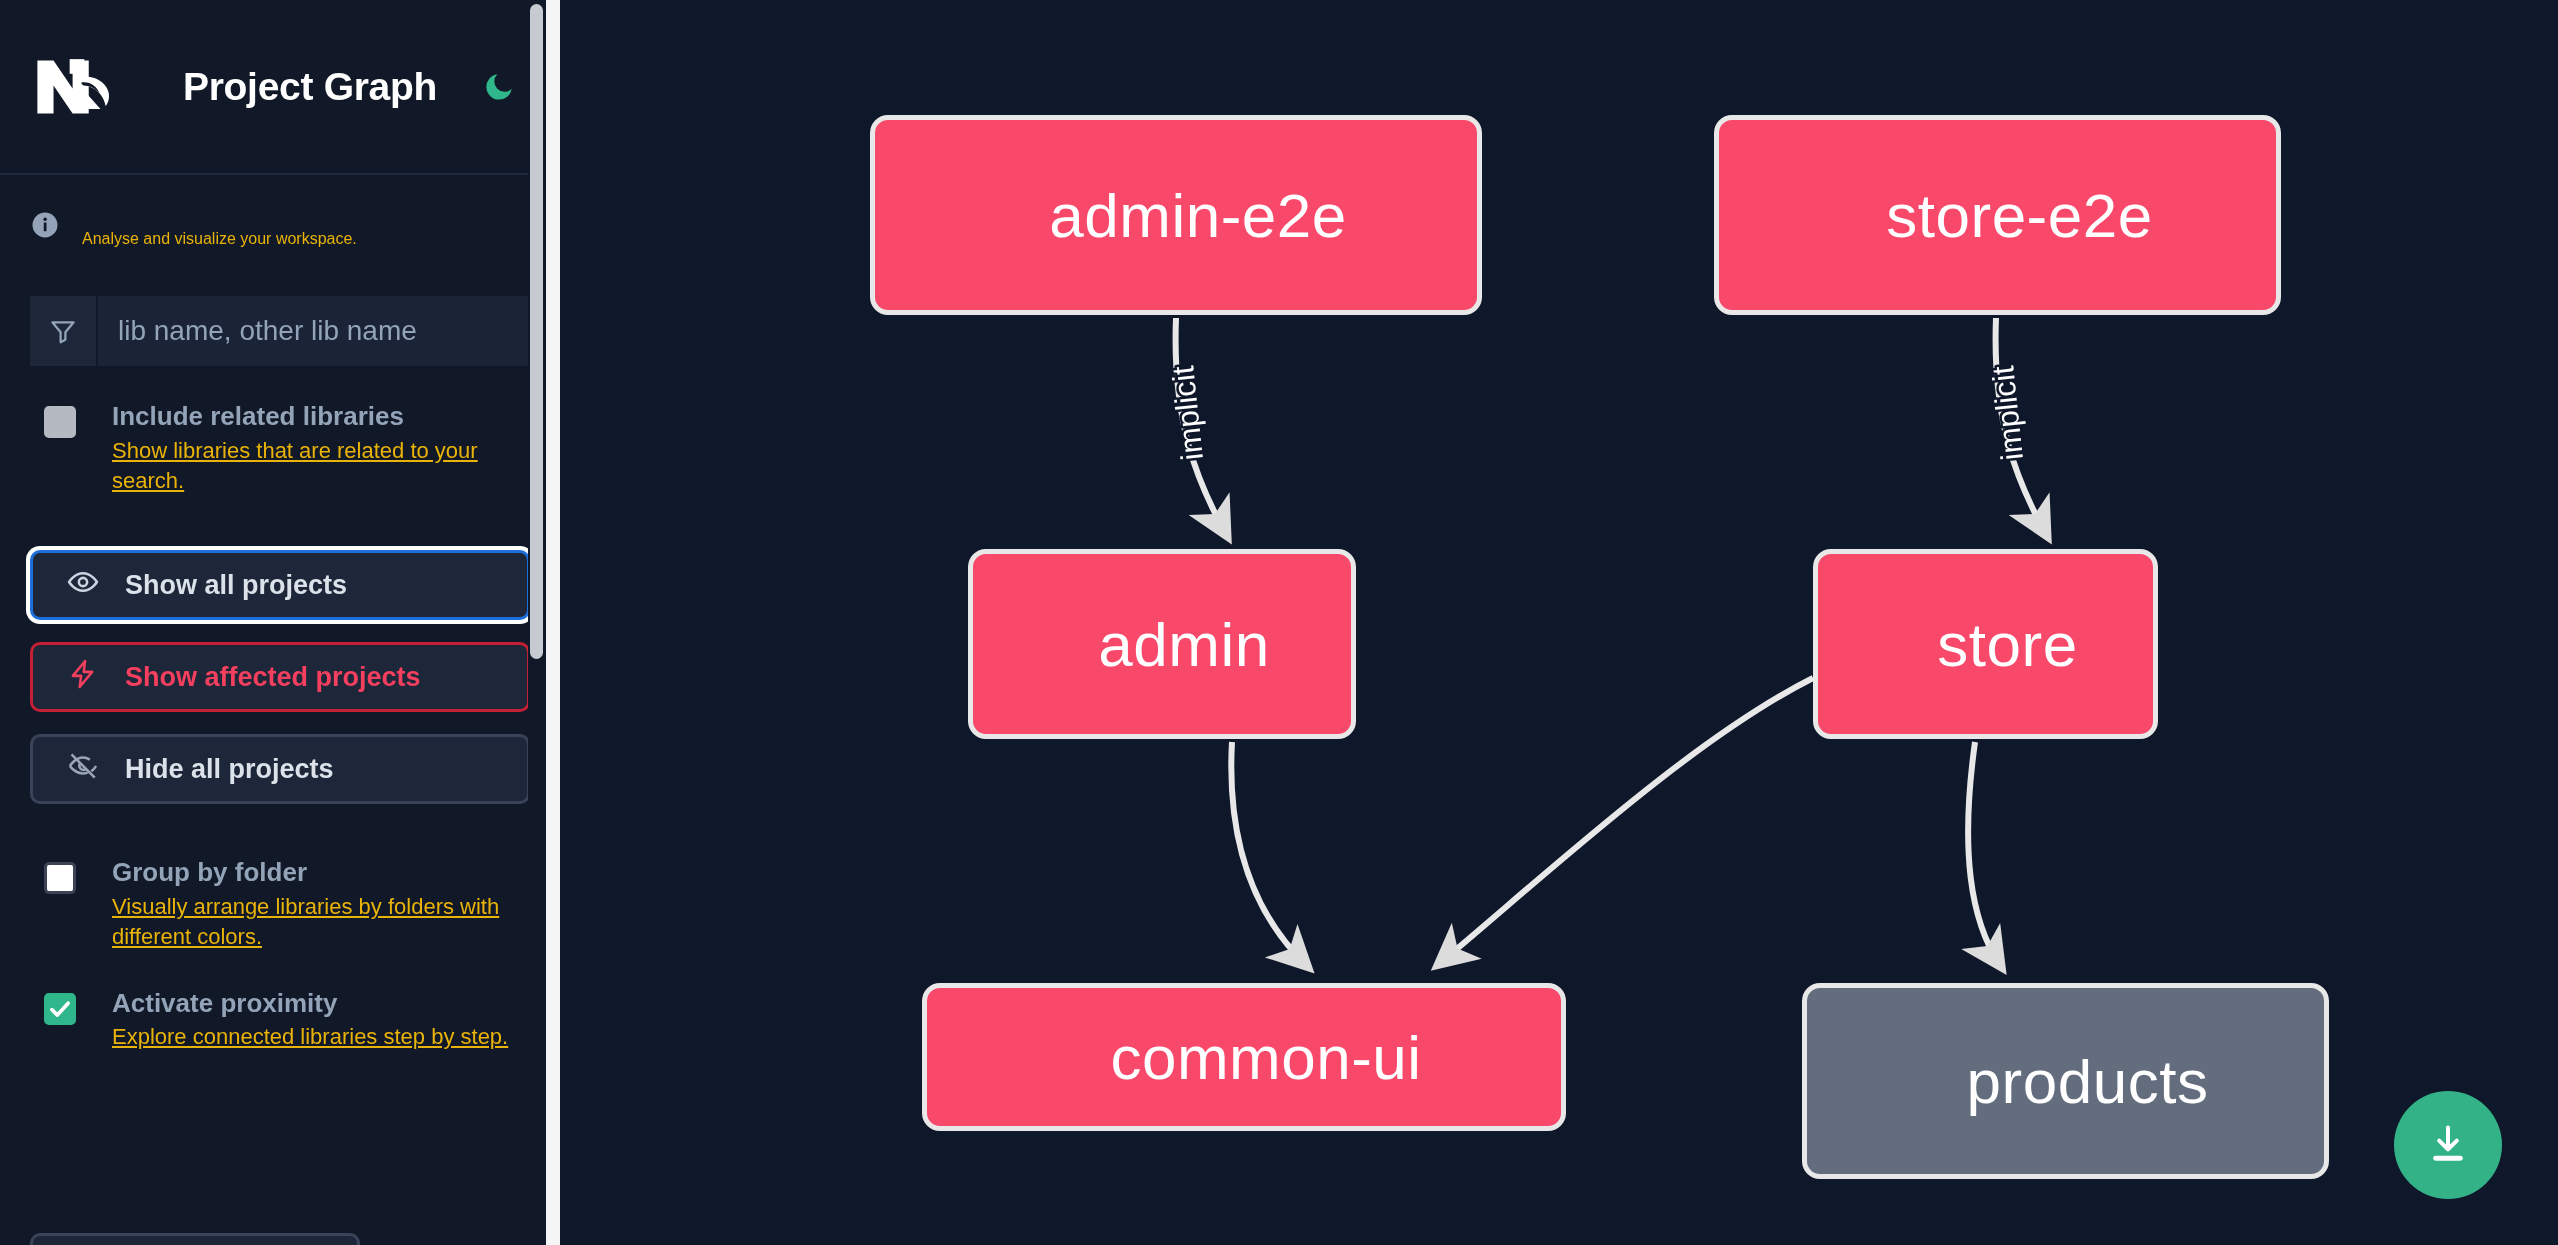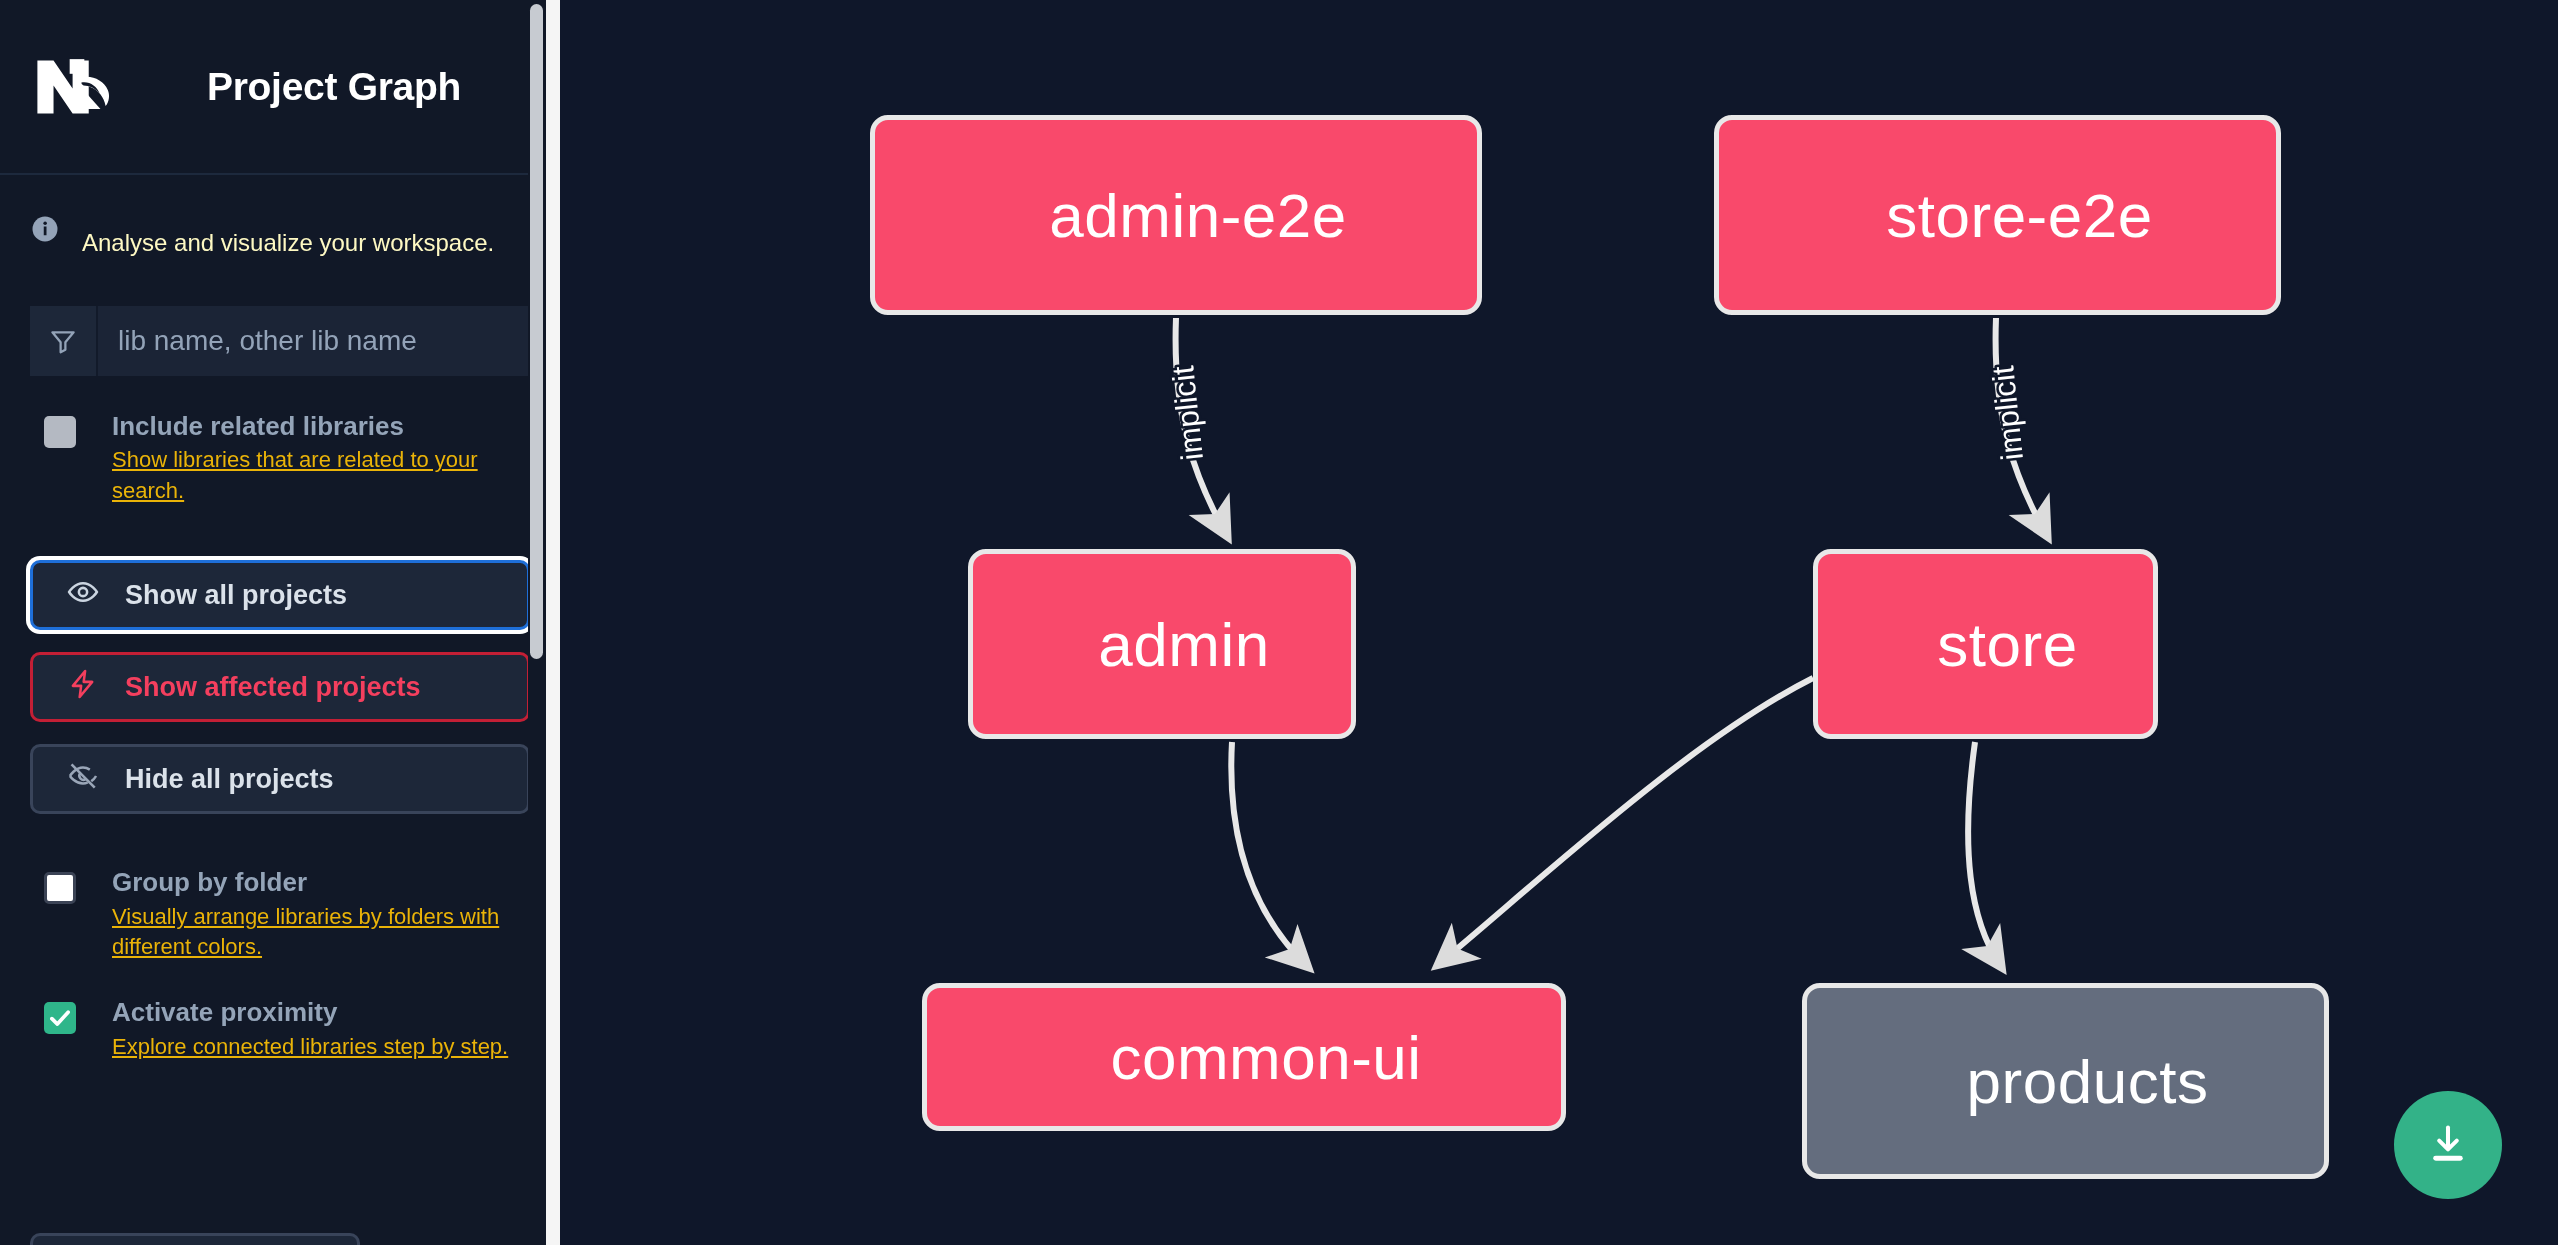--- a/index.html
+++ b/index.html
@@ -34,21 +34,20 @@
     width: 13px; height: 655px;
     background: #c7cbd1;
     border-radius: 7px;
   }
 
   .sb-header {
     height: 175px;
     display: flex; align-items: center;
     padding-left: 33px;
     border-bottom: 2px solid #1d293d;
-    gap: 24px;
   }
   .nx-logo { width: 88px; height: 62px; flex: 0 0 88px; }
   .app-title {
     color: #ffffff;
     font-size: 39px;
     font-weight: 700;
     letter-spacing: -0.3px;
     margin-left: 62px;
     white-space: nowrap;
   }
@@ -57,22 +56,22 @@
     display: flex; align-items: center; justify-content: center;
     cursor: pointer;
   }
 
   .sb-note {
     display: flex; align-items: center;
     padding: 30px 30px 0 30px;
     gap: 22px;
   }
   .sb-note-text {
-    color: #fef9c3;
-    font-size: 24px;
+    color: #eab308;
+    font-size: 16px;
     line-height: 1.2;
     margin-top: 24px;
   }
 
   .filter-row {
     margin: 48px 30px 0 30px;
     height: 70px;
     display: flex; align-items: stretch;
     background: #1d2739;
     border-radius: 0;

